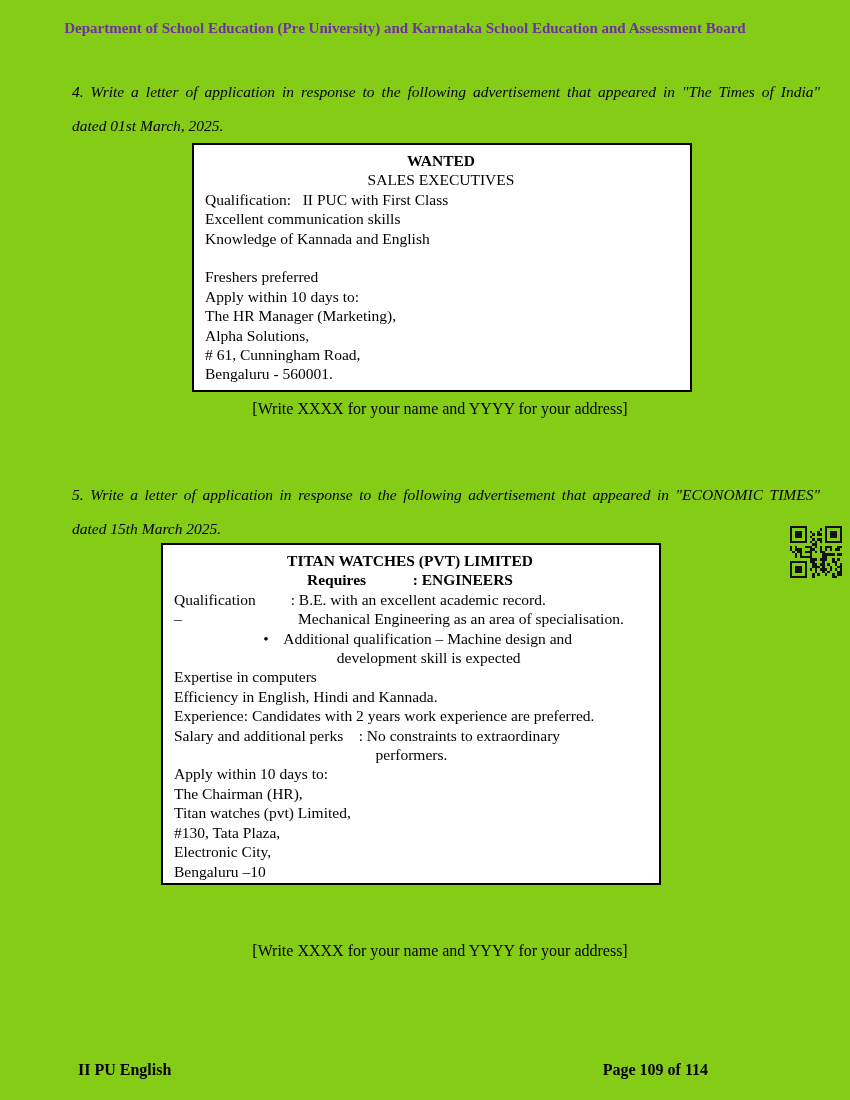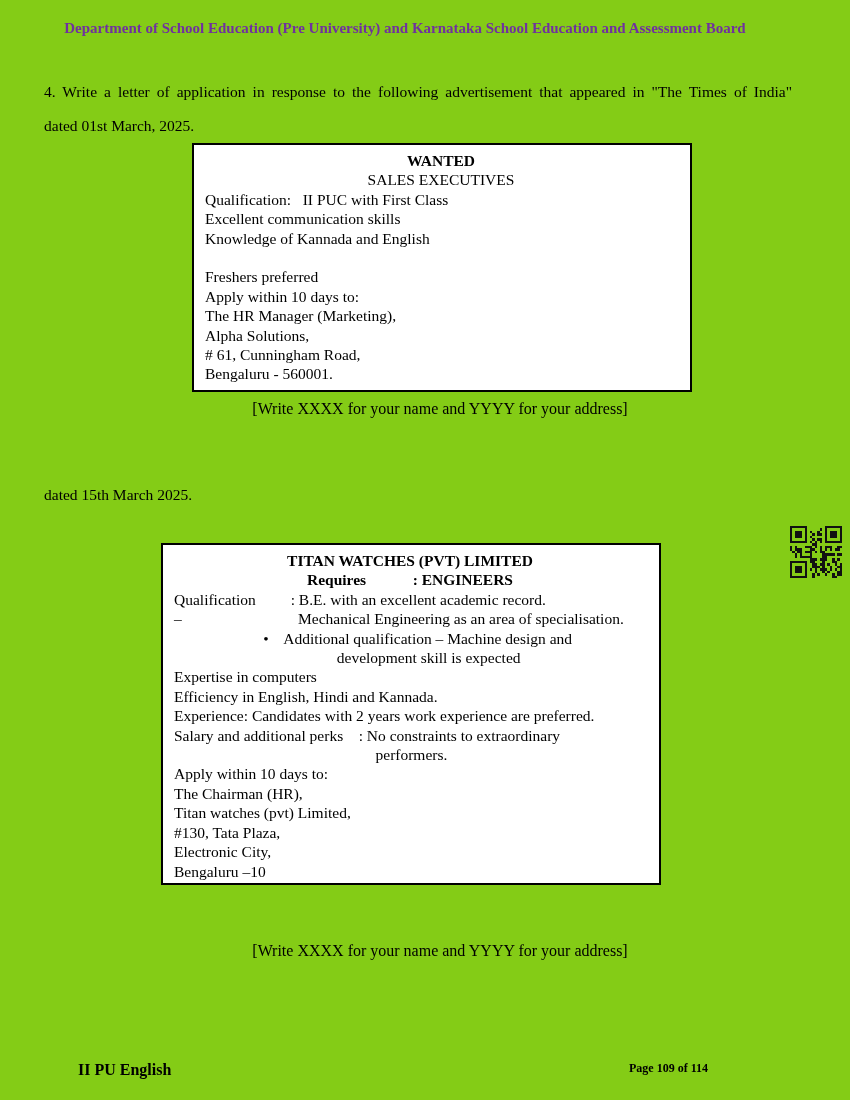--- a/index.html
+++ b/index.html
@@ -19,24 +19,25 @@
     left: 30px;
     right: 70px;
     text-align: center;
     font-weight: bold;
     font-size: 15px;
     color: #7030A0;
     line-height: 1.25;
   }
   .question {
     position: absolute;
-    left: 44px;
+    left: 72px;
     width: 748px;
     font-size: 15.5px;
     line-height: 34px;
+    font-style: italic;
   }
   .q4 { top: 75px; }
   .q5 { top: 478px; }
   .qline-justify {
     text-align: justify;
     text-align-last: justify;
     white-space: normal;
   }
   .qline { text-align: left; }
   .ad-box {
@@ -77,21 +78,21 @@
     left: 62px;
     font-weight: bold;
     font-size: 16px;
     margin-left: 16px;
   }
   .footer-right {
     position: absolute;
     top: 1061px;
     right: 142px;
     font-weight: bold;
-    font-size: 12px;
+    font-size: 16px;
   }
 </style>
 </head>
 <body>
 
 <div class="page">
 
   <div class="doc-header">Department of School Education (Pre University) and Karnataka School Education and Assessment Board</div>
 
   <div class="question q4">
@@ -110,20 +111,21 @@
       <div class="ad-line">Apply within 10 days to:</div>
       <div class="ad-line">The HR Manager (Marketing),</div>
       <div class="ad-line">Alpha Solutions,</div>
       <div class="ad-line"># 61, Cunningham Road,</div>
       <div class="ad-line">Bengaluru - 560001.</div>
     </div>
 
   <div class="bracket-note b1">[Write XXXX for your name and YYYY for your address]</div>
 
   <div class="question q5">
+    <div class="qline-justify">5. Write a letter of application in response to the following advertisement that appeared in "ECONOMIC TIMES"</div>
     <div class="qline">dated 15th March 2025.</div>
   </div>
 
   <div class="ad-box box2">
       <div class="ad-line center bold">TITAN WATCHES (PVT) LIMITED</div>
       <div class="ad-line center bold">Requires            : ENGINEERS</div>
       <div class="ad-line">Qualification         : B.E. with an excellent academic record.</div>
       <div class="ad-line">–                              Mechanical Engineering as an area of specialisation.</div>
       <div class="ad-line">                       •    Additional qualification – Machine design and</div>
       <div class="ad-line">                                          development skill is expected</div>

